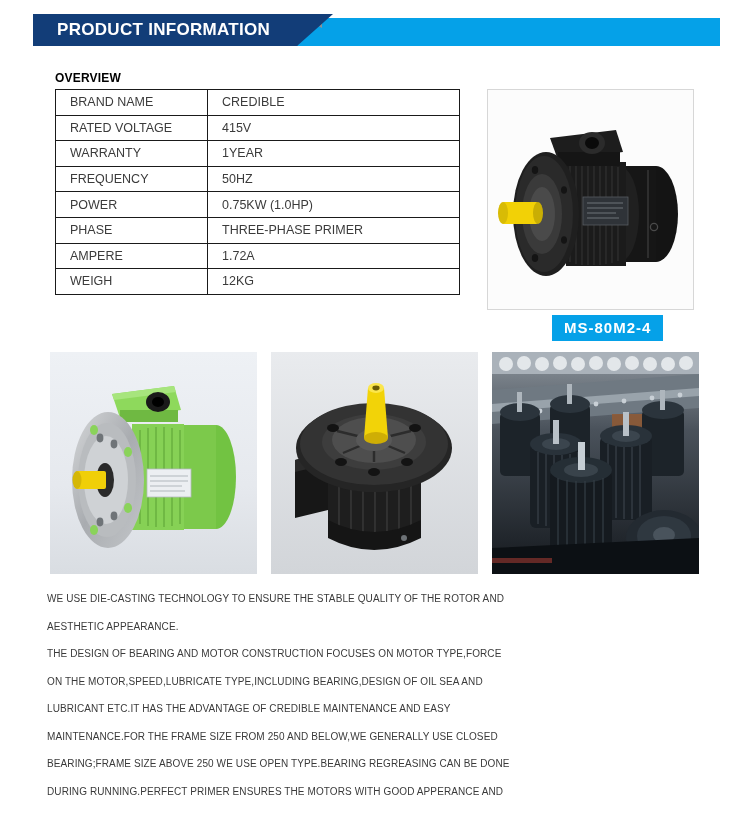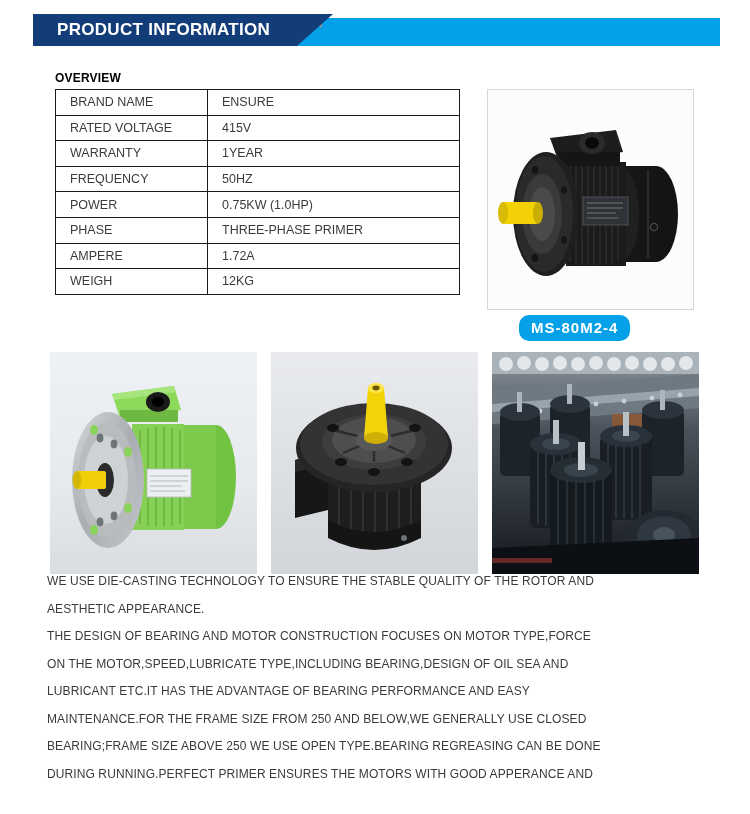--- a/index.html
+++ b/index.html
@@ -102,50 +102,49 @@
     left: 487px;
     top: 89px;
     width: 205px;
     height: 219px;
     border: 1px solid #d7d7d7;
     background: #fdfdfd;
     overflow: hidden;
   }
   .badge {
     position: absolute;
-    left: 519px;
+    left: 552px;
     top: 315px;
     background: #05a1e8;
     color: #ffffff;
     font-size: 15px;
     font-weight: bold;
     letter-spacing: 1px;
     padding: 4px 12px 5px 12px;
-    border-radius: 10px;
   }
 
   
   .photo {
     position: absolute;
     top: 352px;
     width: 207px;
     height: 222px;
     overflow: hidden;
   }
   .photo.p1 { left: 50px; }
   .photo.p2 { left: 271px; }
   .photo.p3 { left: 492px; }
 
   
   .description {
     position: absolute;
     left: 47px;
-    top: 568px;
+    top: 585px;
     width: 660px;
-    font-size: 12px;
+    font-size: 10px;
     line-height: 27.5px;
     color: #3a3a3a;
     letter-spacing: 0.1px;
   }
   .description .line { white-space: nowrap; }
 
   
   .photo svg, .hero-frame svg { display: block; }
 </style>
 </head>
@@ -157,21 +156,21 @@
   <div class="banner-navy"></div>
   <div class="banner-title">PRODUCT INFORMATION</div>
 </div>
 
 <div class="overview-label">OVERVIEW</div>
 
 <table class="spec-table">
   <tbody>
     <tr>
       <td class="key">BRAND NAME</td>
-      <td class="val">ENSURE</td>
+      <td class="val">CREDIBLE</td>
     </tr>
     <tr>
       <td class="key">RATED VOLTAGE</td>
       <td class="val">415V</td>
     </tr>
     <tr>
       <td class="key">WARRANTY</td>
       <td class="val">1YEAR</td>
     </tr>
     <tr>
@@ -482,18 +481,18 @@
     <path d="M0 196 L207 186 L207 222 L0 222 Z" fill="#0c1014"></path>
     <rect x="0" y="206" width="60" height="5" fill="#7a2f2a" opacity="0.8"></rect>
   </svg>
 </div>
 
 <div class="description">
   <div class="line">WE USE DIE-CASTING TECHNOLOGY TO ENSURE THE STABLE QUALITY OF THE ROTOR AND</div>
   <div class="line">AESTHETIC APPEARANCE.</div>
   <div class="line">THE DESIGN OF BEARING AND MOTOR CONSTRUCTION FOCUSES ON MOTOR TYPE,FORCE</div>
   <div class="line">ON THE MOTOR,SPEED,LUBRICATE TYPE,INCLUDING BEARING,DESIGN OF OIL SEA AND</div>
-  <div class="line"> LUBRICANT ETC.IT HAS THE ADVANTAGE OF BEARING PERFORMANCE AND EASY</div>
+  <div class="line"> LUBRICANT ETC.IT HAS THE ADVANTAGE OF CREDIBLE MAINTENANCE AND EASY</div>
   <div class="line">MAINTENANCE.FOR THE FRAME SIZE FROM 250 AND BELOW,WE GENERALLY USE CLOSED</div>
   <div class="line">BEARING;FRAME SIZE ABOVE 250 WE USE OPEN TYPE.BEARING REGREASING CAN BE DONE</div>
   <div class="line">DURING RUNNING.PERFECT PRIMER  ENSURES THE MOTORS WITH GOOD APPERANCE AND</div>
 
 </div>
 
 </body></html>

